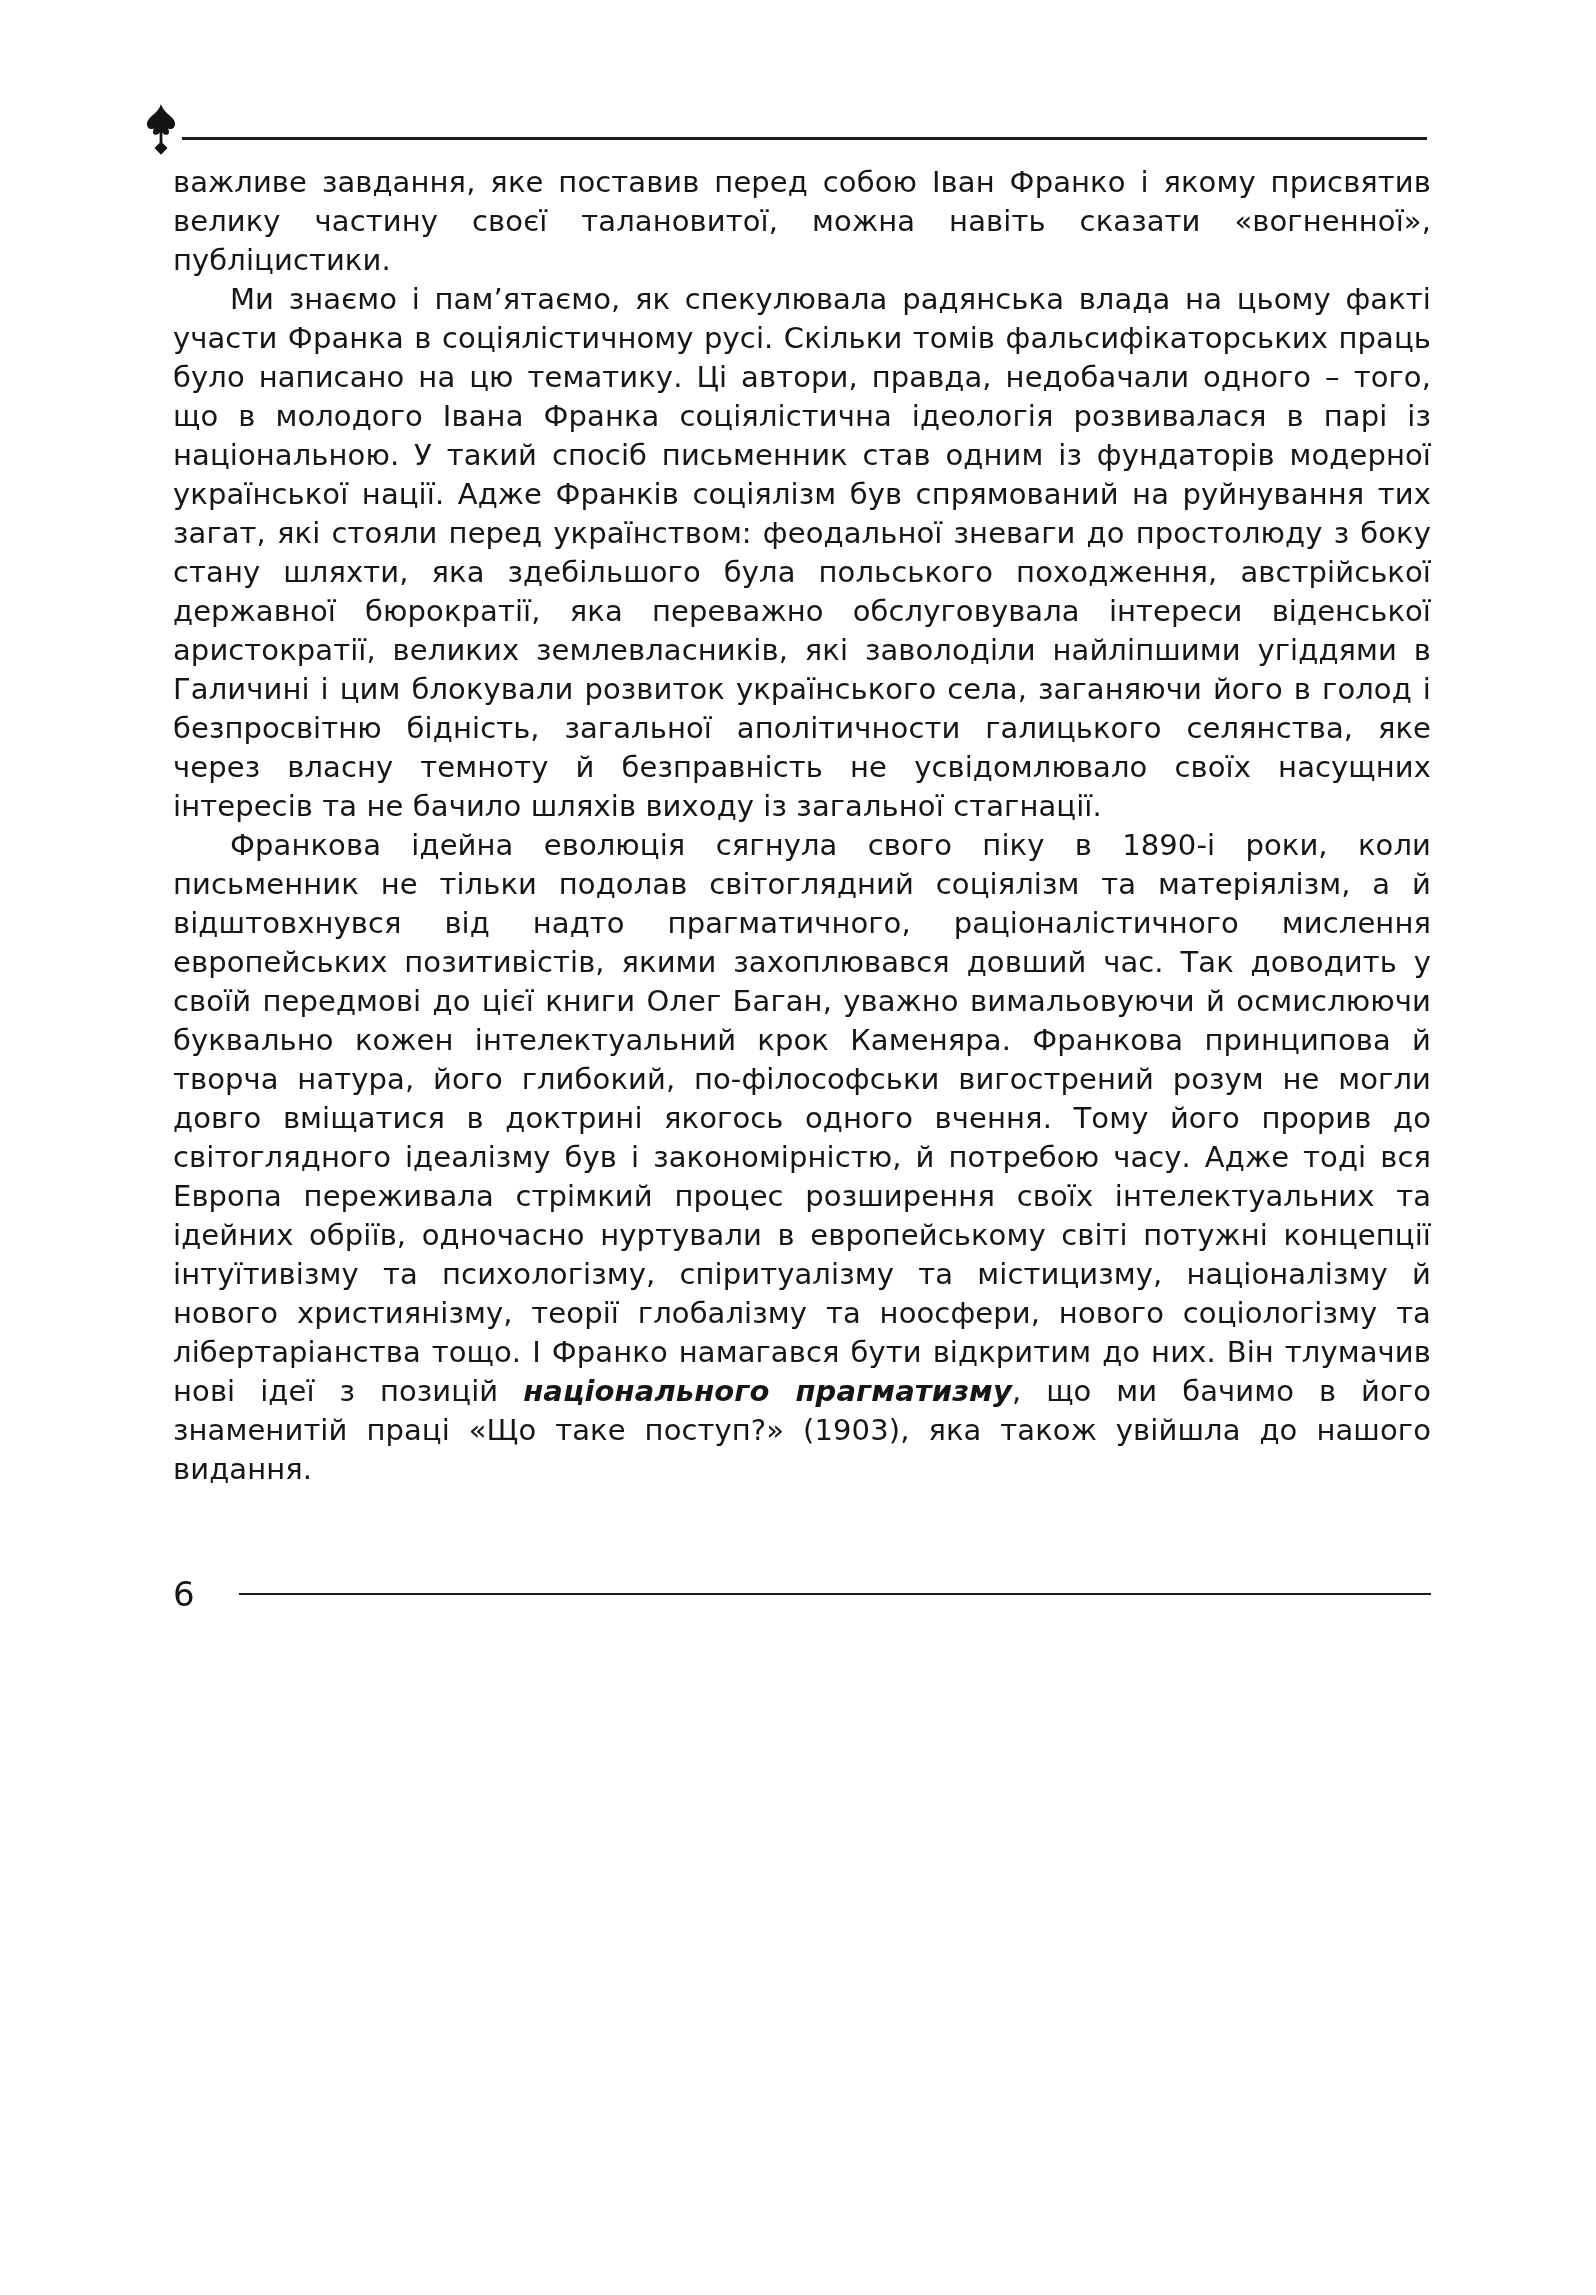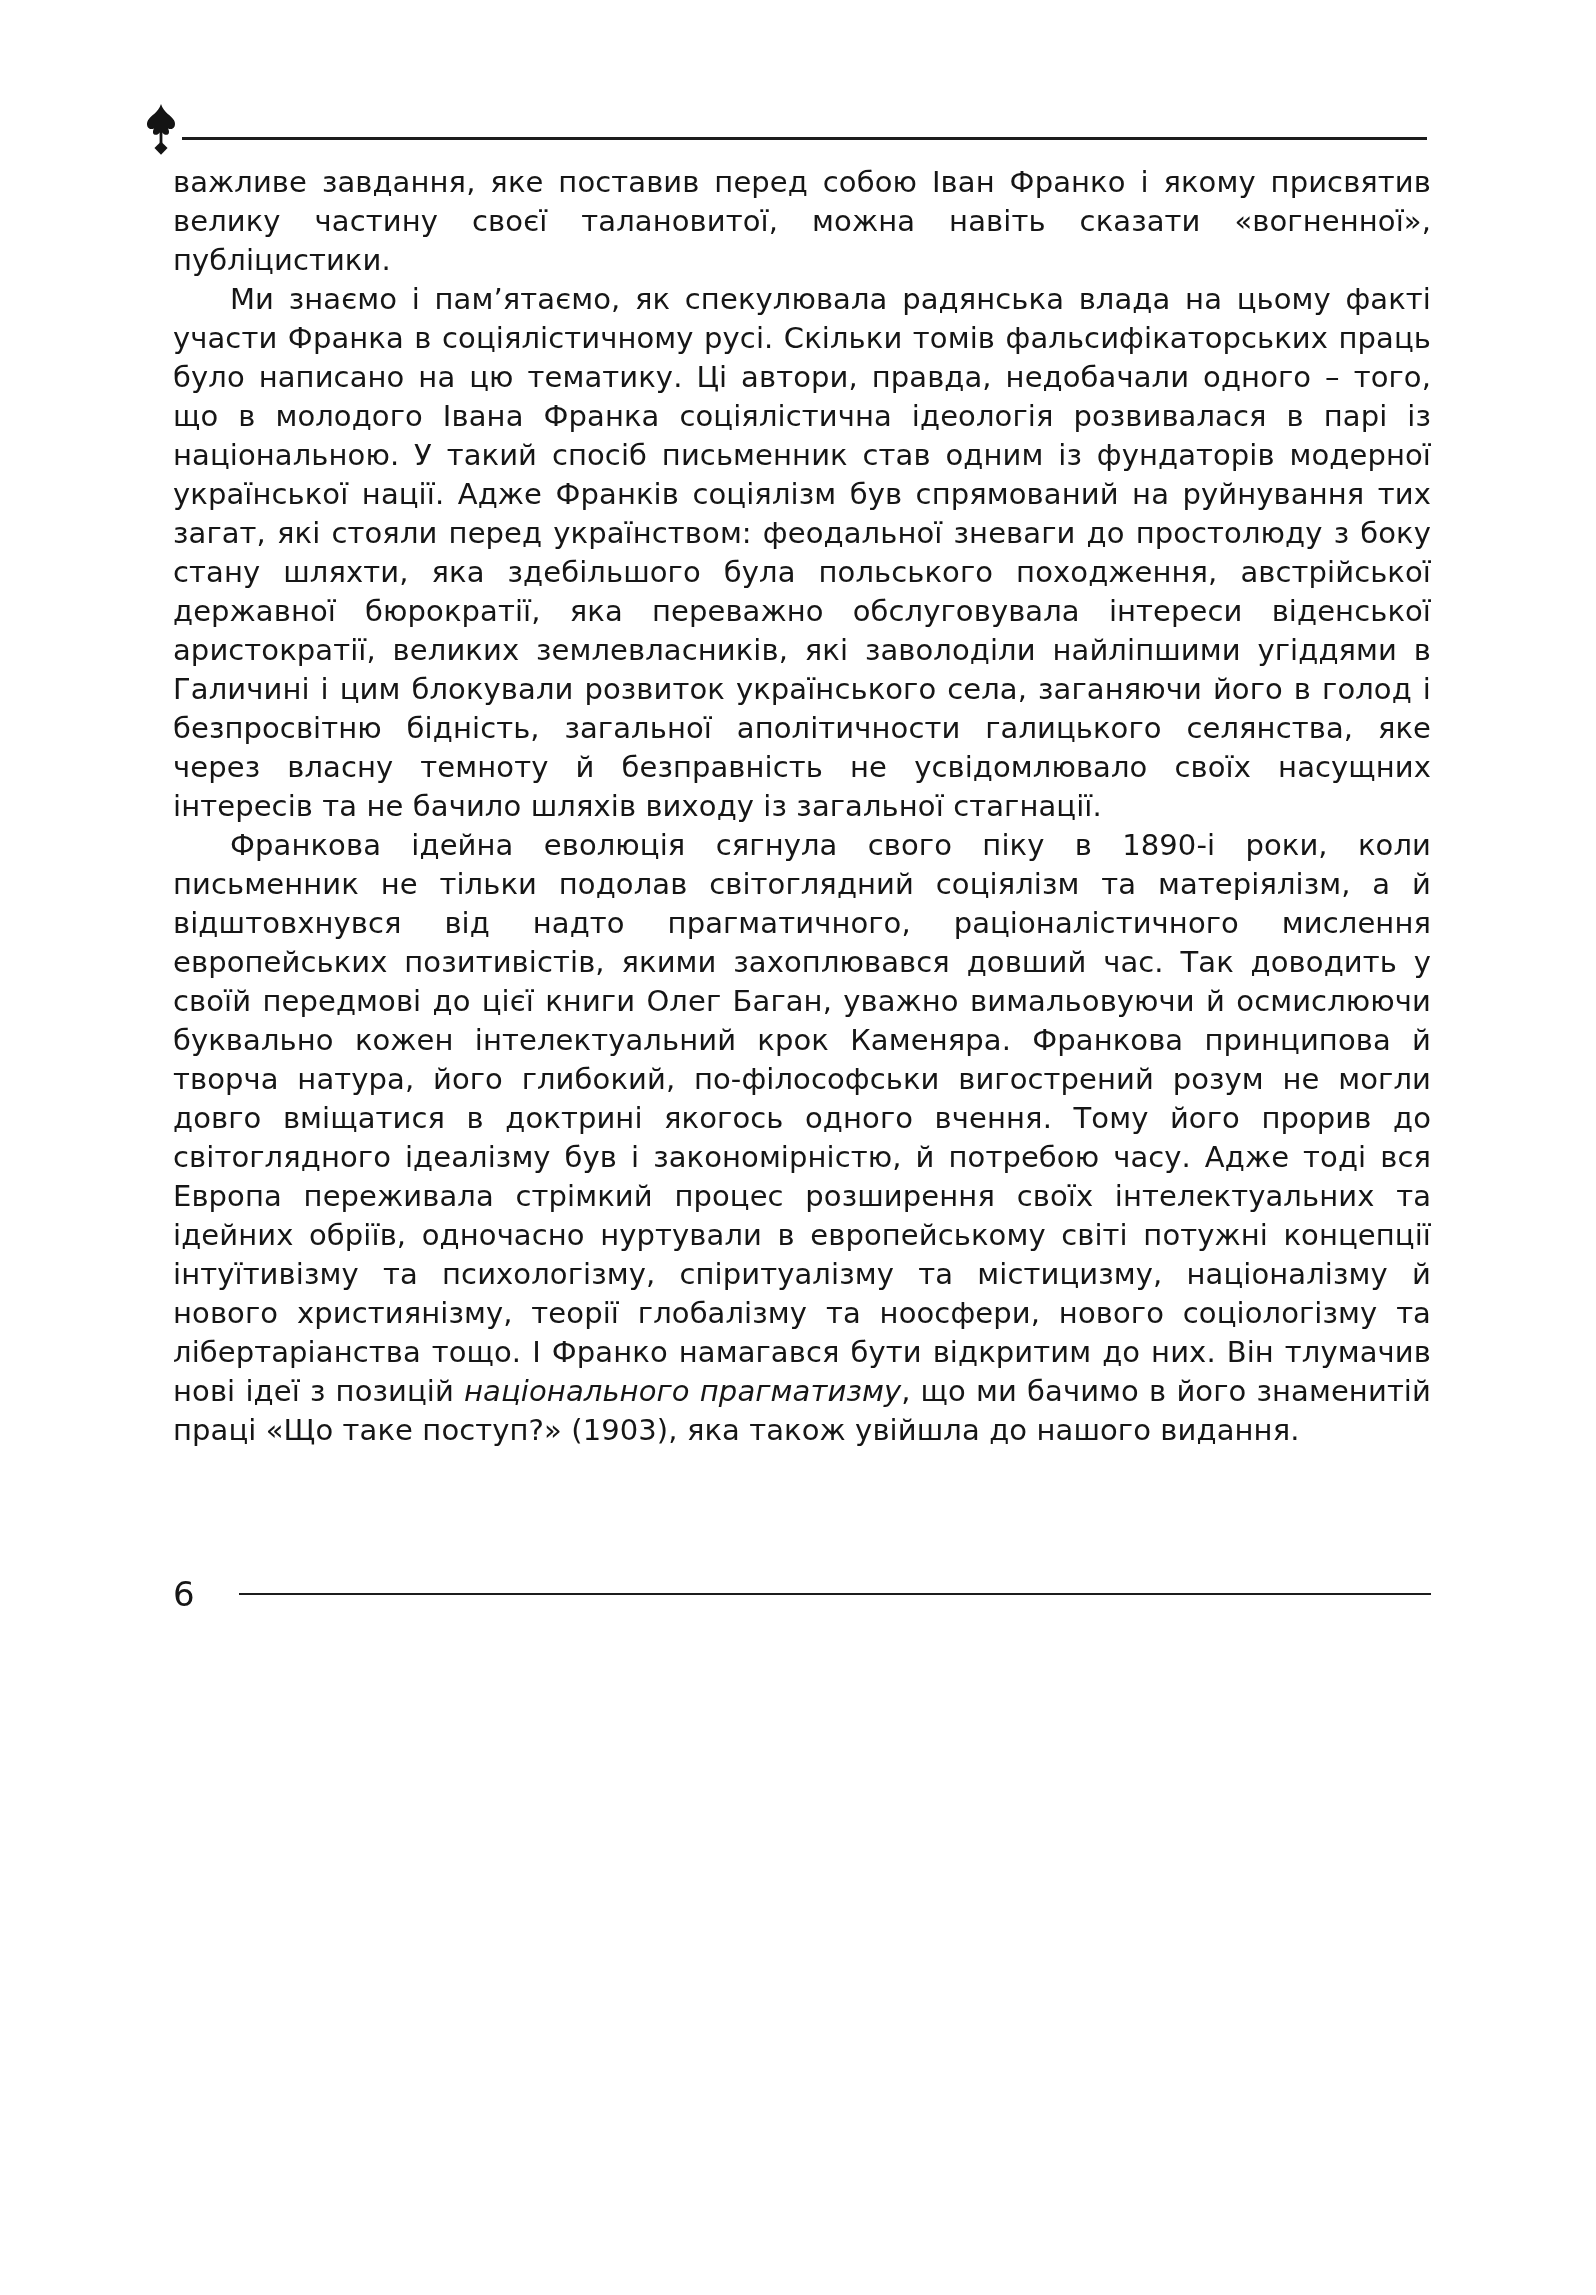--- a/index.html
+++ b/index.html
@@ -34,21 +34,21 @@
     left: 173px;
     top: 163px;
     width: 1258px;
     font-size: 29px;
     line-height: 39px;
     text-align: justify;
     letter-spacing: 0.1px;
   }
   .para { text-indent: 57px; margin: 0; }
   .para.continuation { text-indent: 0; }
-  .emph { font-weight: normal; font-style: italic; }
+  .emph { font-weight: bold; font-style: italic; }
   .footer {
     position: absolute;
     left: 173px;
     top: 1577px;
     width: 1258px;
     display: flex;
     align-items: center;
   }
   .pagenum {
     font-size: 34px;

